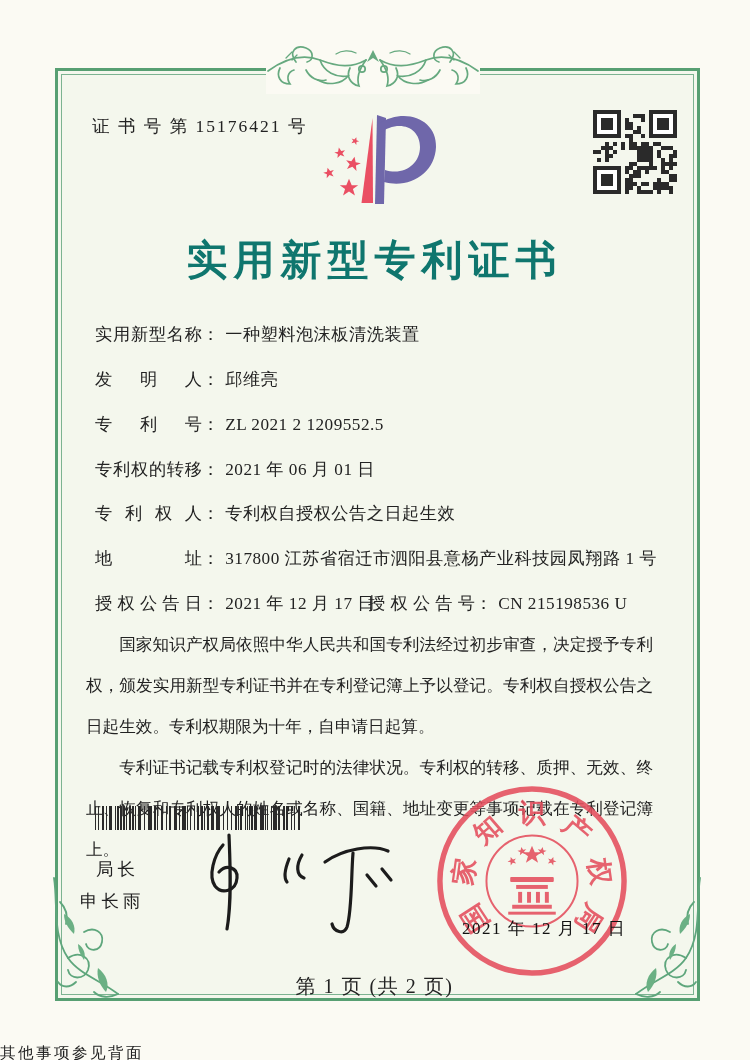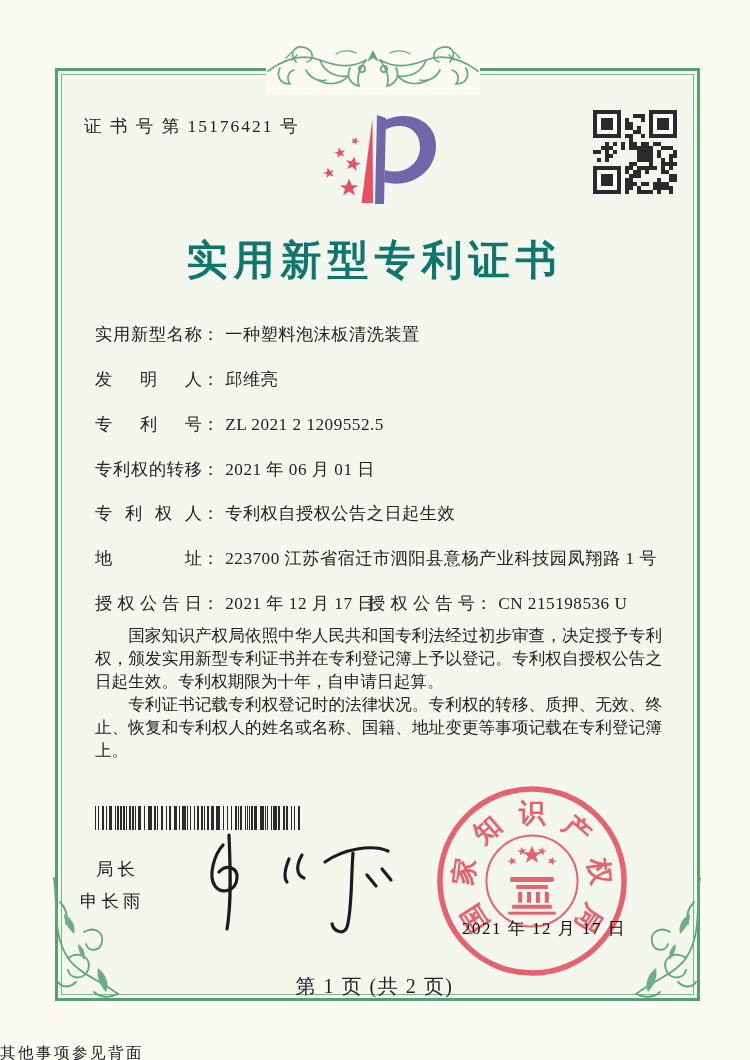--- a/index.html
+++ b/index.html
@@ -8,33 +8,33 @@
     background:#fbfaf3;overflow:hidden;
     font-family:"Liberation Serif","DejaVu Serif",serif;color:#222;
   }
   .abs{position:absolute;}
   
   .frame{position:absolute;left:55px;top:68px;width:639px;height:927px;
     border:3px solid #579f72;background:rgba(223,238,218,.25);z-index:1;}
   .frame-inner{position:absolute;inset:3px;border:1px solid #7cb391;}
   .ornament{z-index:3;}
   
-  .cert-no{left:84px;top:114px;font-size:17.5px;letter-spacing:2px;z-index:2;text-align:center;}
+  .cert-no{left:92px;top:114px;font-size:17.5px;letter-spacing:2px;z-index:2;text-align:center;}
   .logo{left:298px;top:100px;z-index:2;}
   .qr{left:593px;top:110px;width:84px;height:84px;z-index:2;}
   .title{left:55px;width:639px;top:233px;text-align:center;font-size:41px;
     font-weight:700;letter-spacing:6px;color:#0f766e;z-index:2;}
   
   .fieldrow{position:absolute;left:95px;font-size:17.2px;white-space:nowrap;z-index:2;}
   .flabel{display:inline-block;width:107px;text-align:justify;text-align-last:justify;}
   .fvalue{margin-left:6px;letter-spacing:.5px;}
   .grant-no-group{position:absolute;left:273px;top:0;}
   
-  .paras{left:95px;top:624px;width:567px;text-align:justify;font-size:16.6px;
-    line-height:23px;z-index:2;}
+  .paras{left:86px;top:624px;width:567px;text-align:justify;font-size:16.6px;
+    line-height:41px;z-index:2;}
   .paras p{margin:0;text-indent:2em;}
   
   .barcode{left:95px;top:806px;width:207px;height:24px;z-index:2;}
   .director-title{left:96px;top:857px;font-size:17.5px;letter-spacing:4px;z-index:2;}
   .director-name{left:80px;top:889px;font-size:17.5px;letter-spacing:4px;z-index:2;}
   .signature{left:185px;top:831px;z-index:2;}
   .seal{left:433px;top:782px;width:198px;height:198px;opacity:.87;z-index:4;}
   .seal-date{left:462px;top:917px;font-size:17px;letter-spacing:1.5px;color:#111;z-index:5;}
   .page-no{left:55px;width:639px;top:973px;text-align:center;font-size:20px;
     letter-spacing:1.5px;z-index:2;font-family:Liberation Serif, serif;}
@@ -265,21 +265,21 @@
   <div class="fieldrow" style="top:412px">
     <span class="flabel">专利号</span><span>：</span><span class="fvalue">ZL 2021 2 1209552.5</span>
   </div>
   <div class="fieldrow" style="top:457px">
     <span class="flabel">专利权的转移</span><span>：</span><span class="fvalue">2021 年 06 月 01 日</span>
   </div>
   <div class="fieldrow" style="top:501px">
     <span class="flabel">专利权人</span><span>：</span><span class="fvalue">专利权自授权公告之日起生效</span>
   </div>
   <div class="fieldrow" style="top:546px">
-    <span class="flabel">地址</span><span>：</span><span class="fvalue">223700 江苏省宿迁市泗阳县意杨产业科技园凤翔路 1 号</span>
+    <span class="flabel">地址</span><span>：</span><span class="fvalue">317800 江苏省宿迁市泗阳县意杨产业科技园凤翔路 1 号</span>
   </div>
   <div class="fieldrow" style="top:591px">
     <span class="flabel">授权公告日</span><span>：</span><span class="fvalue">2021 年 12 月 17 日</span>
     <span class="grant-no-group">
       <span class="flabel">授权公告号</span><span>：</span><span class="fvalue">CN 215198536 U</span>
     </span>
   </div>
 
   <div class="abs paras">
     <p>国家知识产权局依照中华人民共和国专利法经过初步审查，决定授予专利权，颁发实用新型专利证书并在专利登记簿上予以登记。专利权自授权公告之日起生效。专利权期限为十年，自申请日起算。</p>

